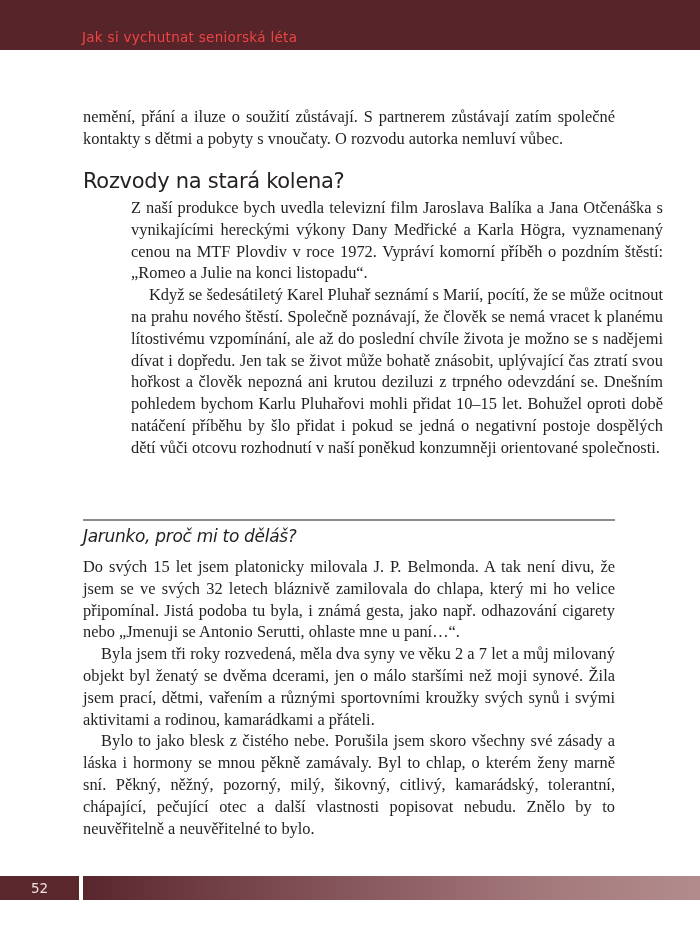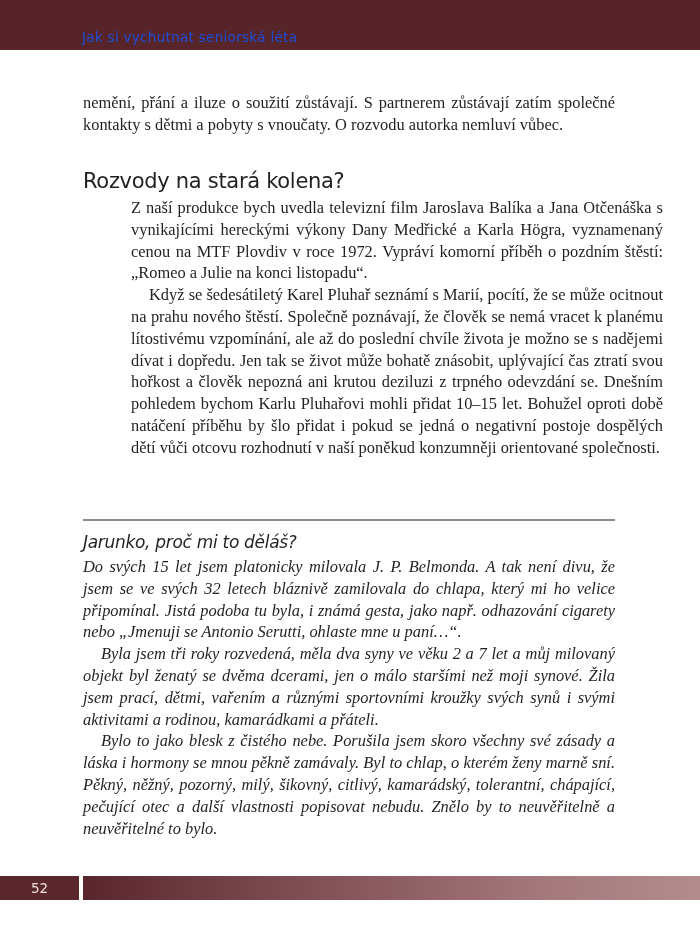--- a/index.html
+++ b/index.html
@@ -1,31 +1,31 @@
 <!DOCTYPE html>
 <html><head>
 <meta charset="utf-8">
 <style>
   html, body { margin:0; padding:0; }
   body { width:700px; height:943px; background:#ffffff; position:relative; overflow:hidden;
          font-family:"Liberation Serif", "DejaVu Serif", serif; color:#231f20; }
   .header-band { position:absolute; left:0; top:0; width:700px; height:50px; background:#57242a; }
   .header-title { position:absolute; left:82px; top:29px; font-family:"DejaVu Sans", sans-serif;
-         font-size:13.5px; letter-spacing:0.3px; color:#1d4ed8; font-weight:normal; }
-  .content { position:absolute; left:83px; top:92px; width:532px; }
+         font-size:13.5px; letter-spacing:0.3px; color:#ef4444; font-weight:normal; }
+  .content { position:absolute; left:83px; top:106px; width:532px; }
   .para { font-size:16.4px; line-height:21.8px; margin:0; text-align:justify; text-align-last:left; }
   .para.indent { text-indent:18px; }
   .section-title { font-family:"DejaVu Sans", sans-serif; font-size:21px; font-weight:normal;
          margin:0; letter-spacing:-0.3px; color:#231f20; }
   .title1 { position:absolute; left:83px; top:169px; }
   .sec1 { position:absolute; left:83px; top:197px; width:532px;margin-left:48px; }
   .sec2-rule { position:absolute; left:83px; top:519px; width:532px; height:2px; background:#8c8c8c; }
-  .title2 { position:absolute; left:83px; top:526px; font-size:17px; font-style:italic;margin-top:6px; }
+  .title2 { position:absolute; left:83px; top:526px; font-size:17px; font-style:italic; }
   .sec2 { position:absolute; left:83px; top:556px; width:532px; }
-  .sec2 .para { font-style:italic; }
+  .sec2 .para { }
   .footer-num-box { position:absolute; left:0; top:876px; width:79px; height:24px; background:#5a272c; }
   .page-number { position:absolute; left:0; top:876px; width:79px; height:24px; line-height:24px;
          text-align:center; font-family:"DejaVu Sans", sans-serif; font-size:13.5px; color:#f1dede; }
   .footer-bar { position:absolute; left:83px; top:876px; width:617px; height:24px;
          background:linear-gradient(to right, #5a262d 0%, #744349 25%, #8c5e64 50%, #a4797c 75%, #b28c8d 100%); }
 </style>
 </head>
 <body>
 
 <div class="header-band"></div>

